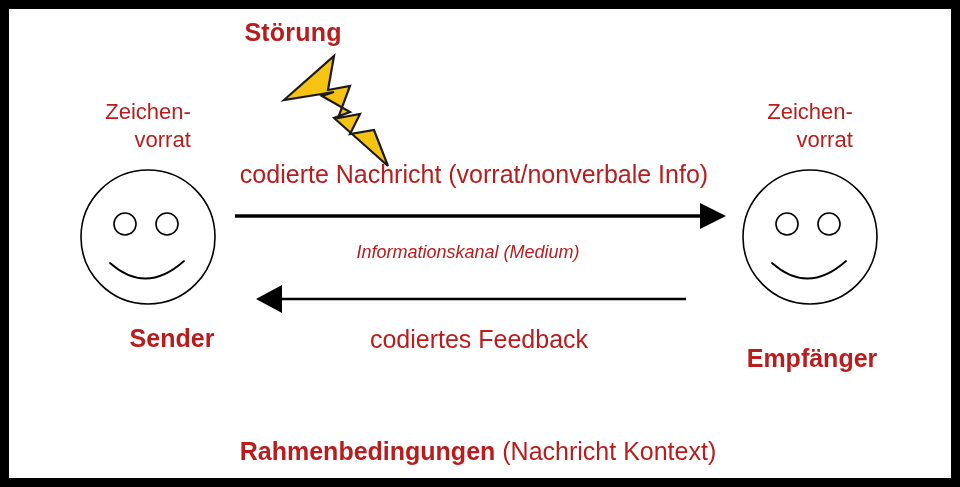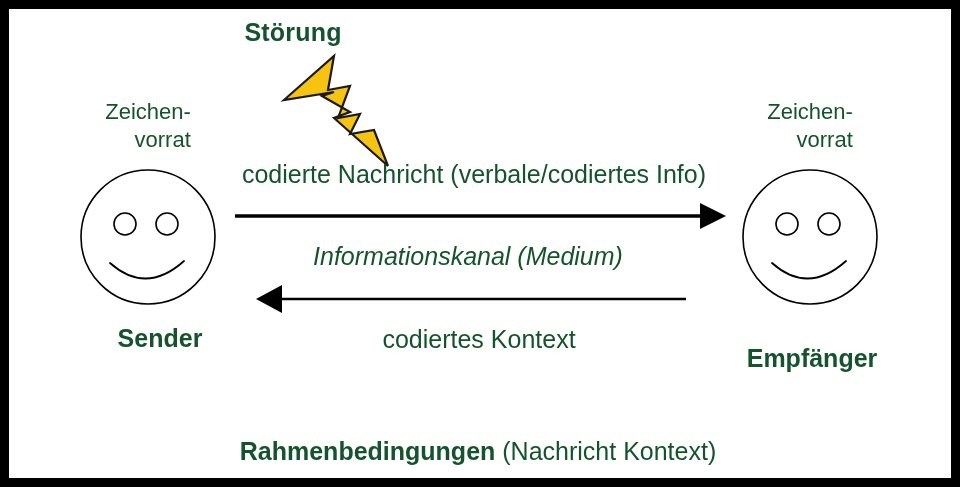--- a/index.html
+++ b/index.html
@@ -21,21 +21,21 @@
   .frame {
     position: absolute;
     left: 0; top: 0;
     width: 960px; height: 487px;
     box-sizing: border-box;
     border: 9px solid #000000;
     pointer-events: none;
   }
   .txt {
     position: absolute;
-    color: #14532d;
+    color: #b91c1c;
     white-space: nowrap;
     line-height: 1.18;
   }
   .center {
     transform: translateX(-50%);
     text-align: center;
   }
   .bold { font-weight: bold; }
   .italic { font-style: italic; }
 
@@ -58,21 +58,21 @@
   }
   #lightning-bolt {
     position: absolute;
   }
 
   
   .arrow-svg { position: absolute; }
 
   
   #message-label { font-size: 25px; }
-  #channel-label { font-size: 25px; }
+  #channel-label { font-size: 18px; }
   #feedback-label { font-size: 25px; }
 
   #sender-label, #receiver-label { font-size: 25px; }
 
   #context-caption { font-size: 25px; }
   #context-caption .ctx-bold { font-weight: bold; }
 </style>
 </head>
 <body>
 
@@ -91,49 +91,49 @@
     <span>vorrat</span>
   </div>
 
   <svg class="face" width="150" height="150" viewBox="0 0 150 150" style="left:73px; top:162px;">
     <circle cx="75" cy="75" r="67" fill="#ffffff" stroke="#000000" stroke-width="1.6"></circle>
     <circle cx="52" cy="62" r="11" fill="#ffffff" stroke="#000000" stroke-width="1.6"></circle>
     <circle cx="94" cy="62" r="11" fill="#ffffff" stroke="#000000" stroke-width="1.6"></circle>
     <path d="M 37 101 Q 73 133 111 99" fill="none" stroke="#000000" stroke-width="1.8" stroke-linecap="round"></path>
   </svg>
 
-  <div class="txt center bold" id="sender-label" style="left:160px; top:324px;">Sender</div>
+  <div class="txt center bold" id="sender-label" style="left:172px; top:324px;">Sender</div>
 
   <div class="txt center stock-label" id="receiver-stock" style="left:810px; top:98px;">
     <span>Zeichen-</span><br>
     <span>vorrat</span>
   </div>
 
   <svg class="face" width="150" height="150" viewBox="0 0 150 150" style="left:735px; top:162px;">
     <circle cx="75" cy="75" r="67" fill="#ffffff" stroke="#000000" stroke-width="1.6"></circle>
     <circle cx="52" cy="62" r="11" fill="#ffffff" stroke="#000000" stroke-width="1.6"></circle>
     <circle cx="94" cy="62" r="11" fill="#ffffff" stroke="#000000" stroke-width="1.6"></circle>
     <path d="M 37 101 Q 73 133 111 99" fill="none" stroke="#000000" stroke-width="1.8" stroke-linecap="round"></path>
   </svg>
 
   <div class="txt center bold" id="receiver-label" style="left:812px; top:344px;">Empfänger</div>
 
-  <div class="txt center" id="message-label" style="left:474px; top:160px;">codierte Nachricht (verbale/codiertes Info)</div>
+  <div class="txt center" id="message-label" style="left:474px; top:160px;">codierte Nachricht (vorrat/nonverbale Info)</div>
 
   <svg class="arrow-svg" width="500" height="40" viewBox="0 0 500 40" style="left:230px; top:196px;">
     <line x1="5" y1="20" x2="470" y2="20" stroke="#000000" stroke-width="3.4"></line>
     <polygon points="470,7 496,20 470,33" fill="#000000"></polygon>
   </svg>
 
   <div class="txt center italic" id="channel-label" style="left:468px; top:242px;">Informationskanal (Medium)</div>
 
   <svg class="arrow-svg" width="440" height="40" viewBox="0 0 440 40" style="left:252px; top:279px;">
     <line x1="30" y1="20" x2="434" y2="20" stroke="#000000" stroke-width="2.6"></line>
     <polygon points="30,6 30,34 4,20" fill="#000000"></polygon>
   </svg>
 
-  <div class="txt center" id="feedback-label" style="left:479px; top:325px;">codiertes Kontext</div>
+  <div class="txt center" id="feedback-label" style="left:479px; top:325px;">codiertes Feedback</div>
 
   <div class="txt center" id="context-caption" style="left:478px; top:437px;">
     <span class="ctx-bold">Rahmenbedingungen</span><span> (Nachricht Kontext)</span>
   </div>
 
 </div>
 
 </body></html>

